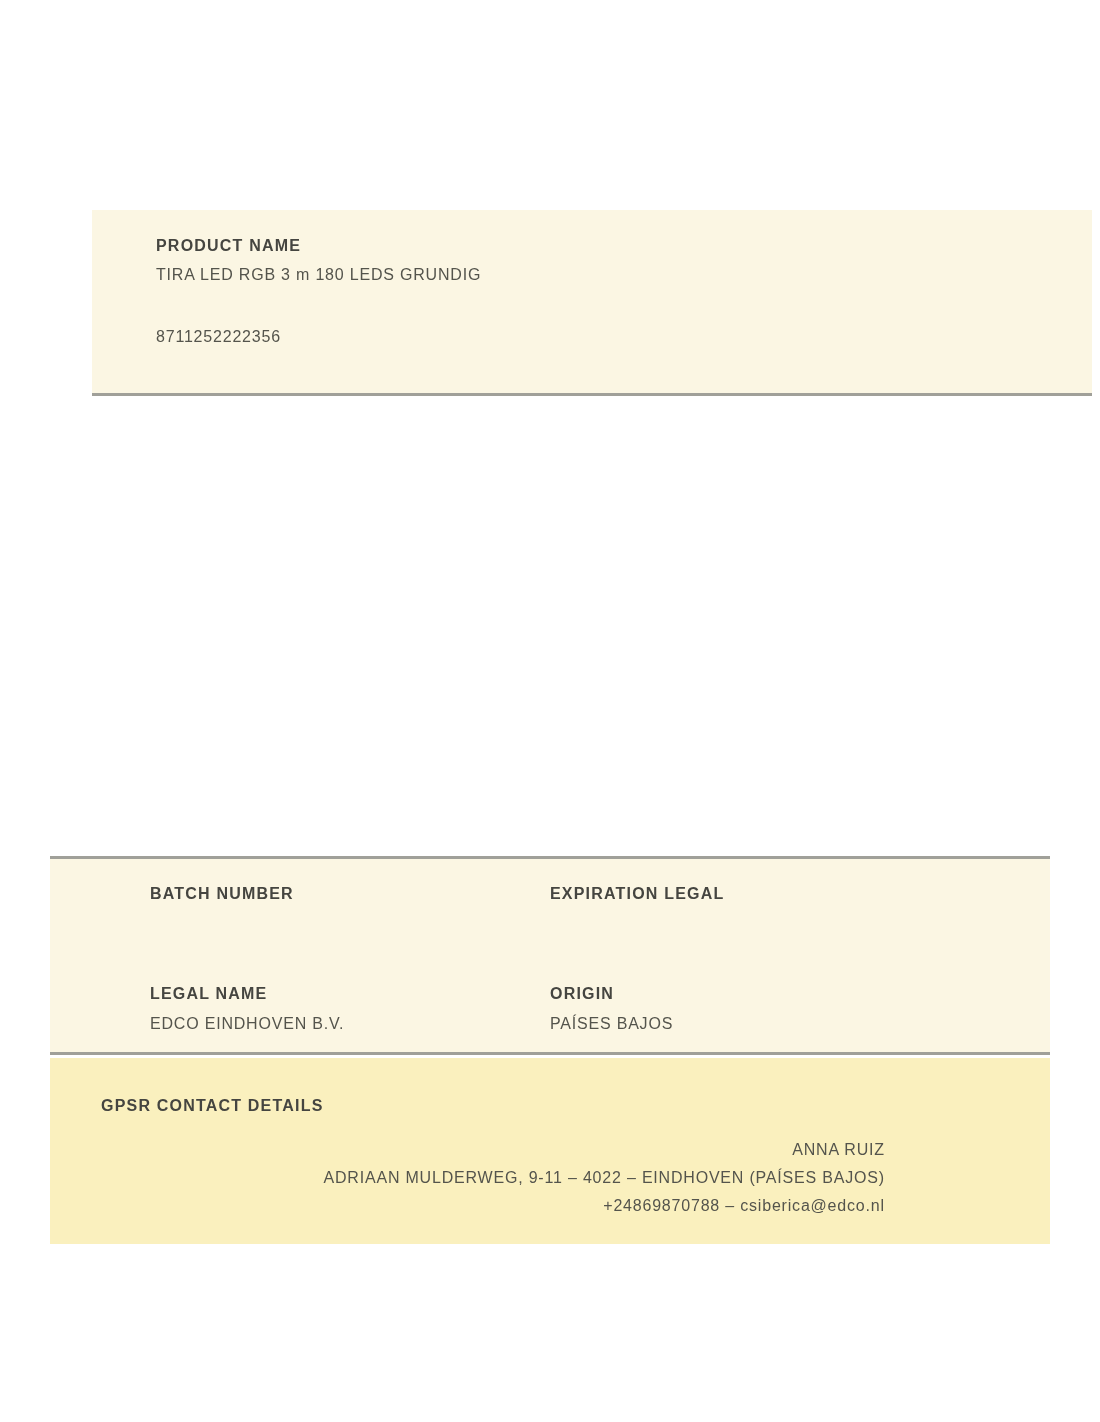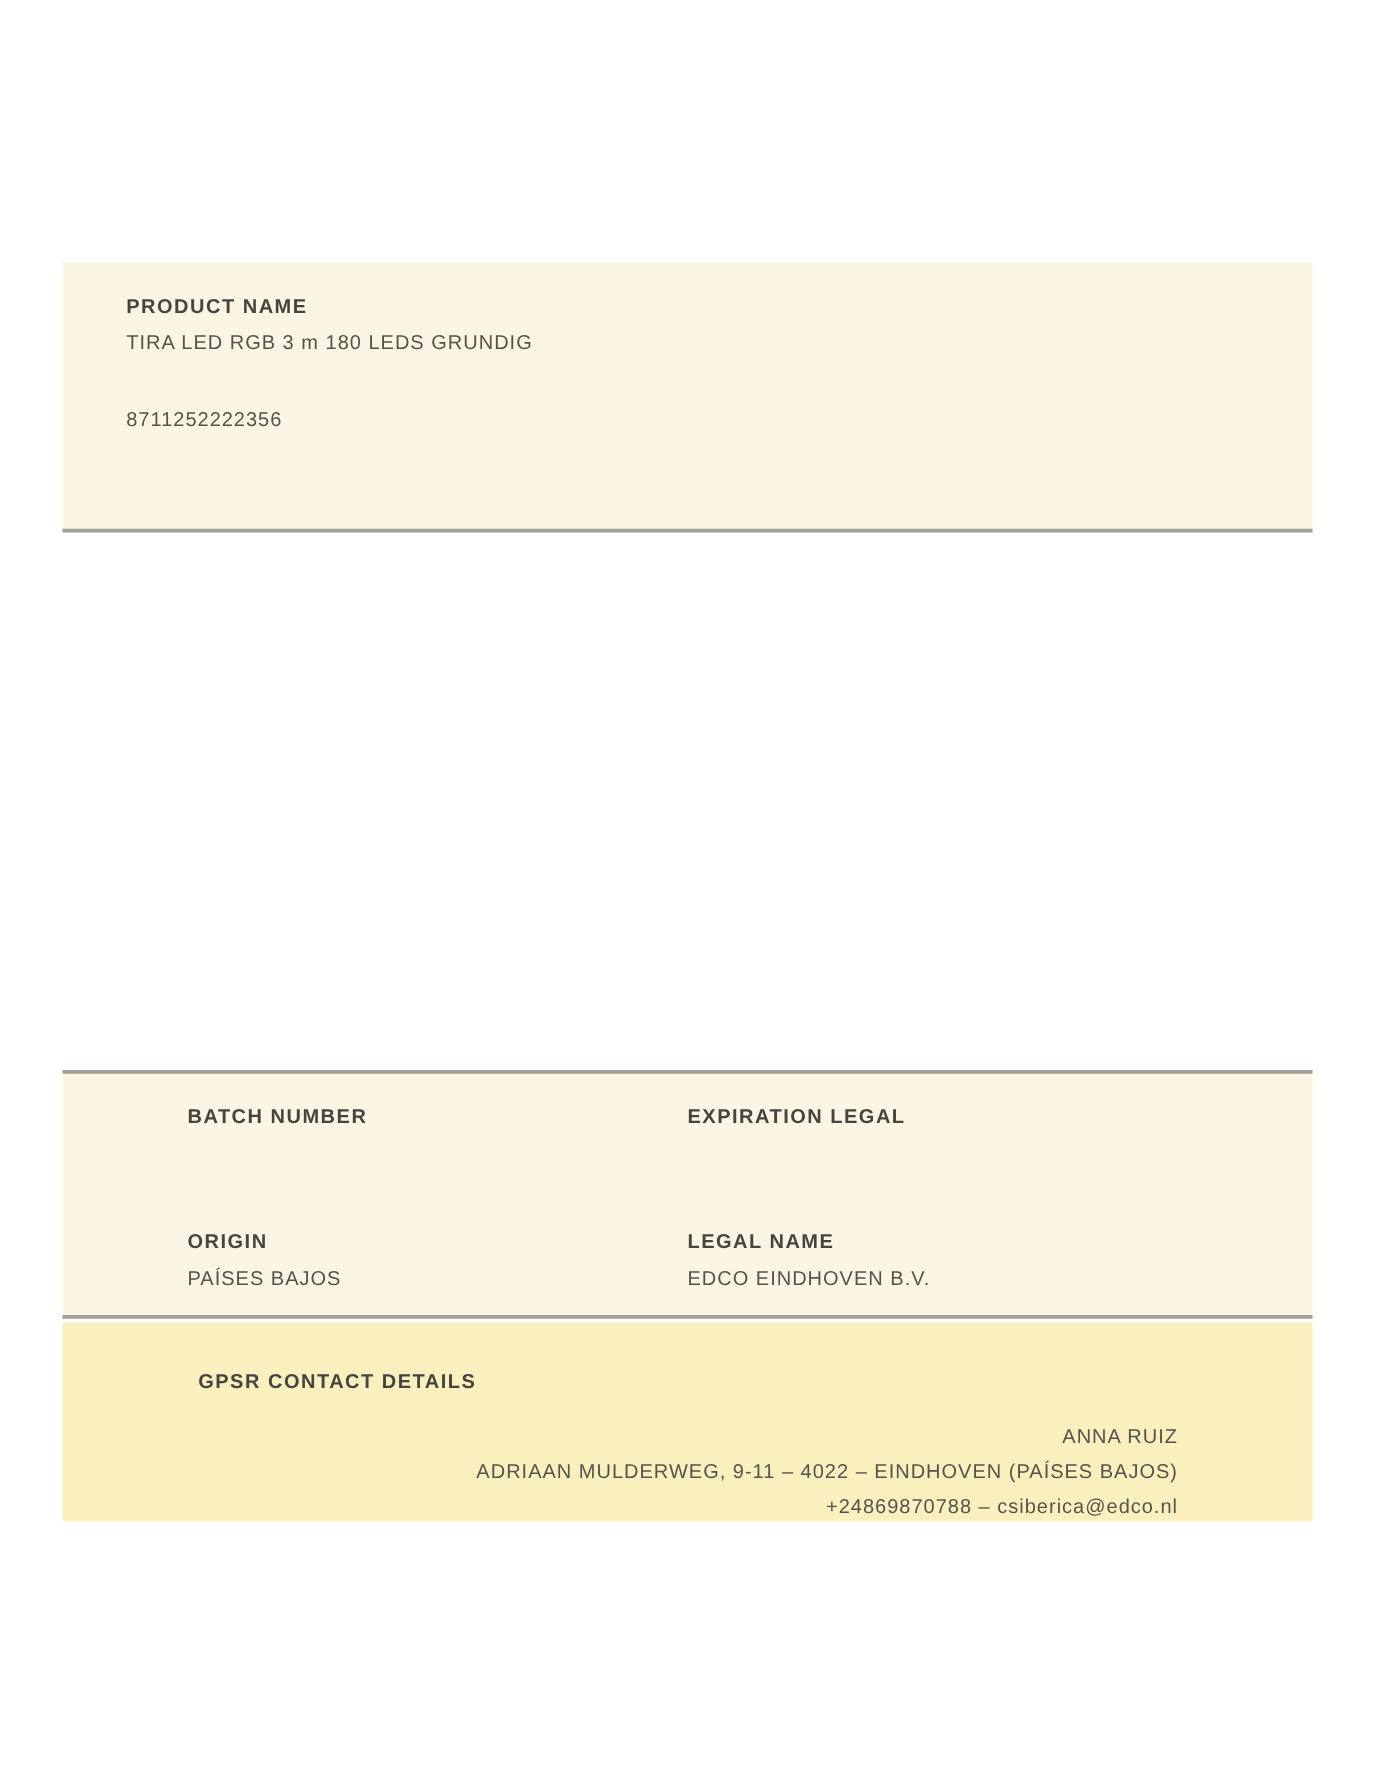--- a/index.html
+++ b/index.html
@@ -21,24 +21,25 @@
 
   .panel {
     position: absolute;
     left: 50px;
     width: 1000px;
   }
 
   
   .panel-product {
     top: 210px;
-    height: 216px;
+    height: 186px;
     background: var(--panel-cream, #FBF6E3);
     border-bottom: 3px solid var(--border-gray, #A0A099);
-    padding: 26px 50px 18px 51px;
+    padding: 26px 50px 18px 64px;
+    margin-left: 42px;
   }
 
   .field-label {
     font-size: 16px;
     font-weight: bold;
     letter-spacing: 1.2px;
     line-height: 20px;
     color: var(--label-text, #454540);
   }
   .field-value {
@@ -68,25 +69,25 @@
   .two-col .col {
     width: 50%;
     text-align: left;
   }
   .row-spacer { height: 70px; }
   .panel-details .field-value { margin-top: 10px; }
 
   
   .panel-gpsr {
     top: 1058px;
-    height: 159px;
+    height: 186px;
     background: var(--panel-yellow, #FAF0BE);
     padding: 38px 50px 28px 51px;
     display: flex;
-    justify-content: center;
+    justify-content: flex-start;
     align-items: flex-start;
   }
   .gpsr-contact {
     text-align: right;
     margin-top: 40px;
   }
   .gpsr-contact .contact-line {
     font-size: 16px;
     font-weight: normal;
     letter-spacing: 0.8px;
@@ -114,26 +115,26 @@
       <div class="col">
         <div class="field-label">EXPIRATION LEGAL</div>
         <div class="field-value"></div>
       </div>
     </div>
 
     <div class="row-spacer"></div>
 
     <div class="two-col">
       <div class="col">
+        <div class="field-label">LEGAL NAME</div>
+        <div class="field-value">EDCO EINDHOVEN B.V.</div>
+      </div>
+      <div class="col">
         <div class="field-label">ORIGIN</div>
         <div class="field-value">PAÍSES BAJOS</div>
-      </div>
-      <div class="col">
-        <div class="field-label">LEGAL NAME</div>
-        <div class="field-value">EDCO EINDHOVEN B.V.</div>
       </div>
     </div>
   </section>
 
   <section class="panel panel-gpsr">
     <div class="field-label">GPSR CONTACT DETAILS</div>
     <div class="gpsr-contact">
       <div class="contact-line">ANNA RUIZ</div>
       <div class="contact-line">ADRIAAN MULDERWEG, 9-11 – 4022 – EINDHOVEN (PAÍSES BAJOS)</div>
       <div class="contact-line">+24869870788 – csiberica@edco.nl</div>

